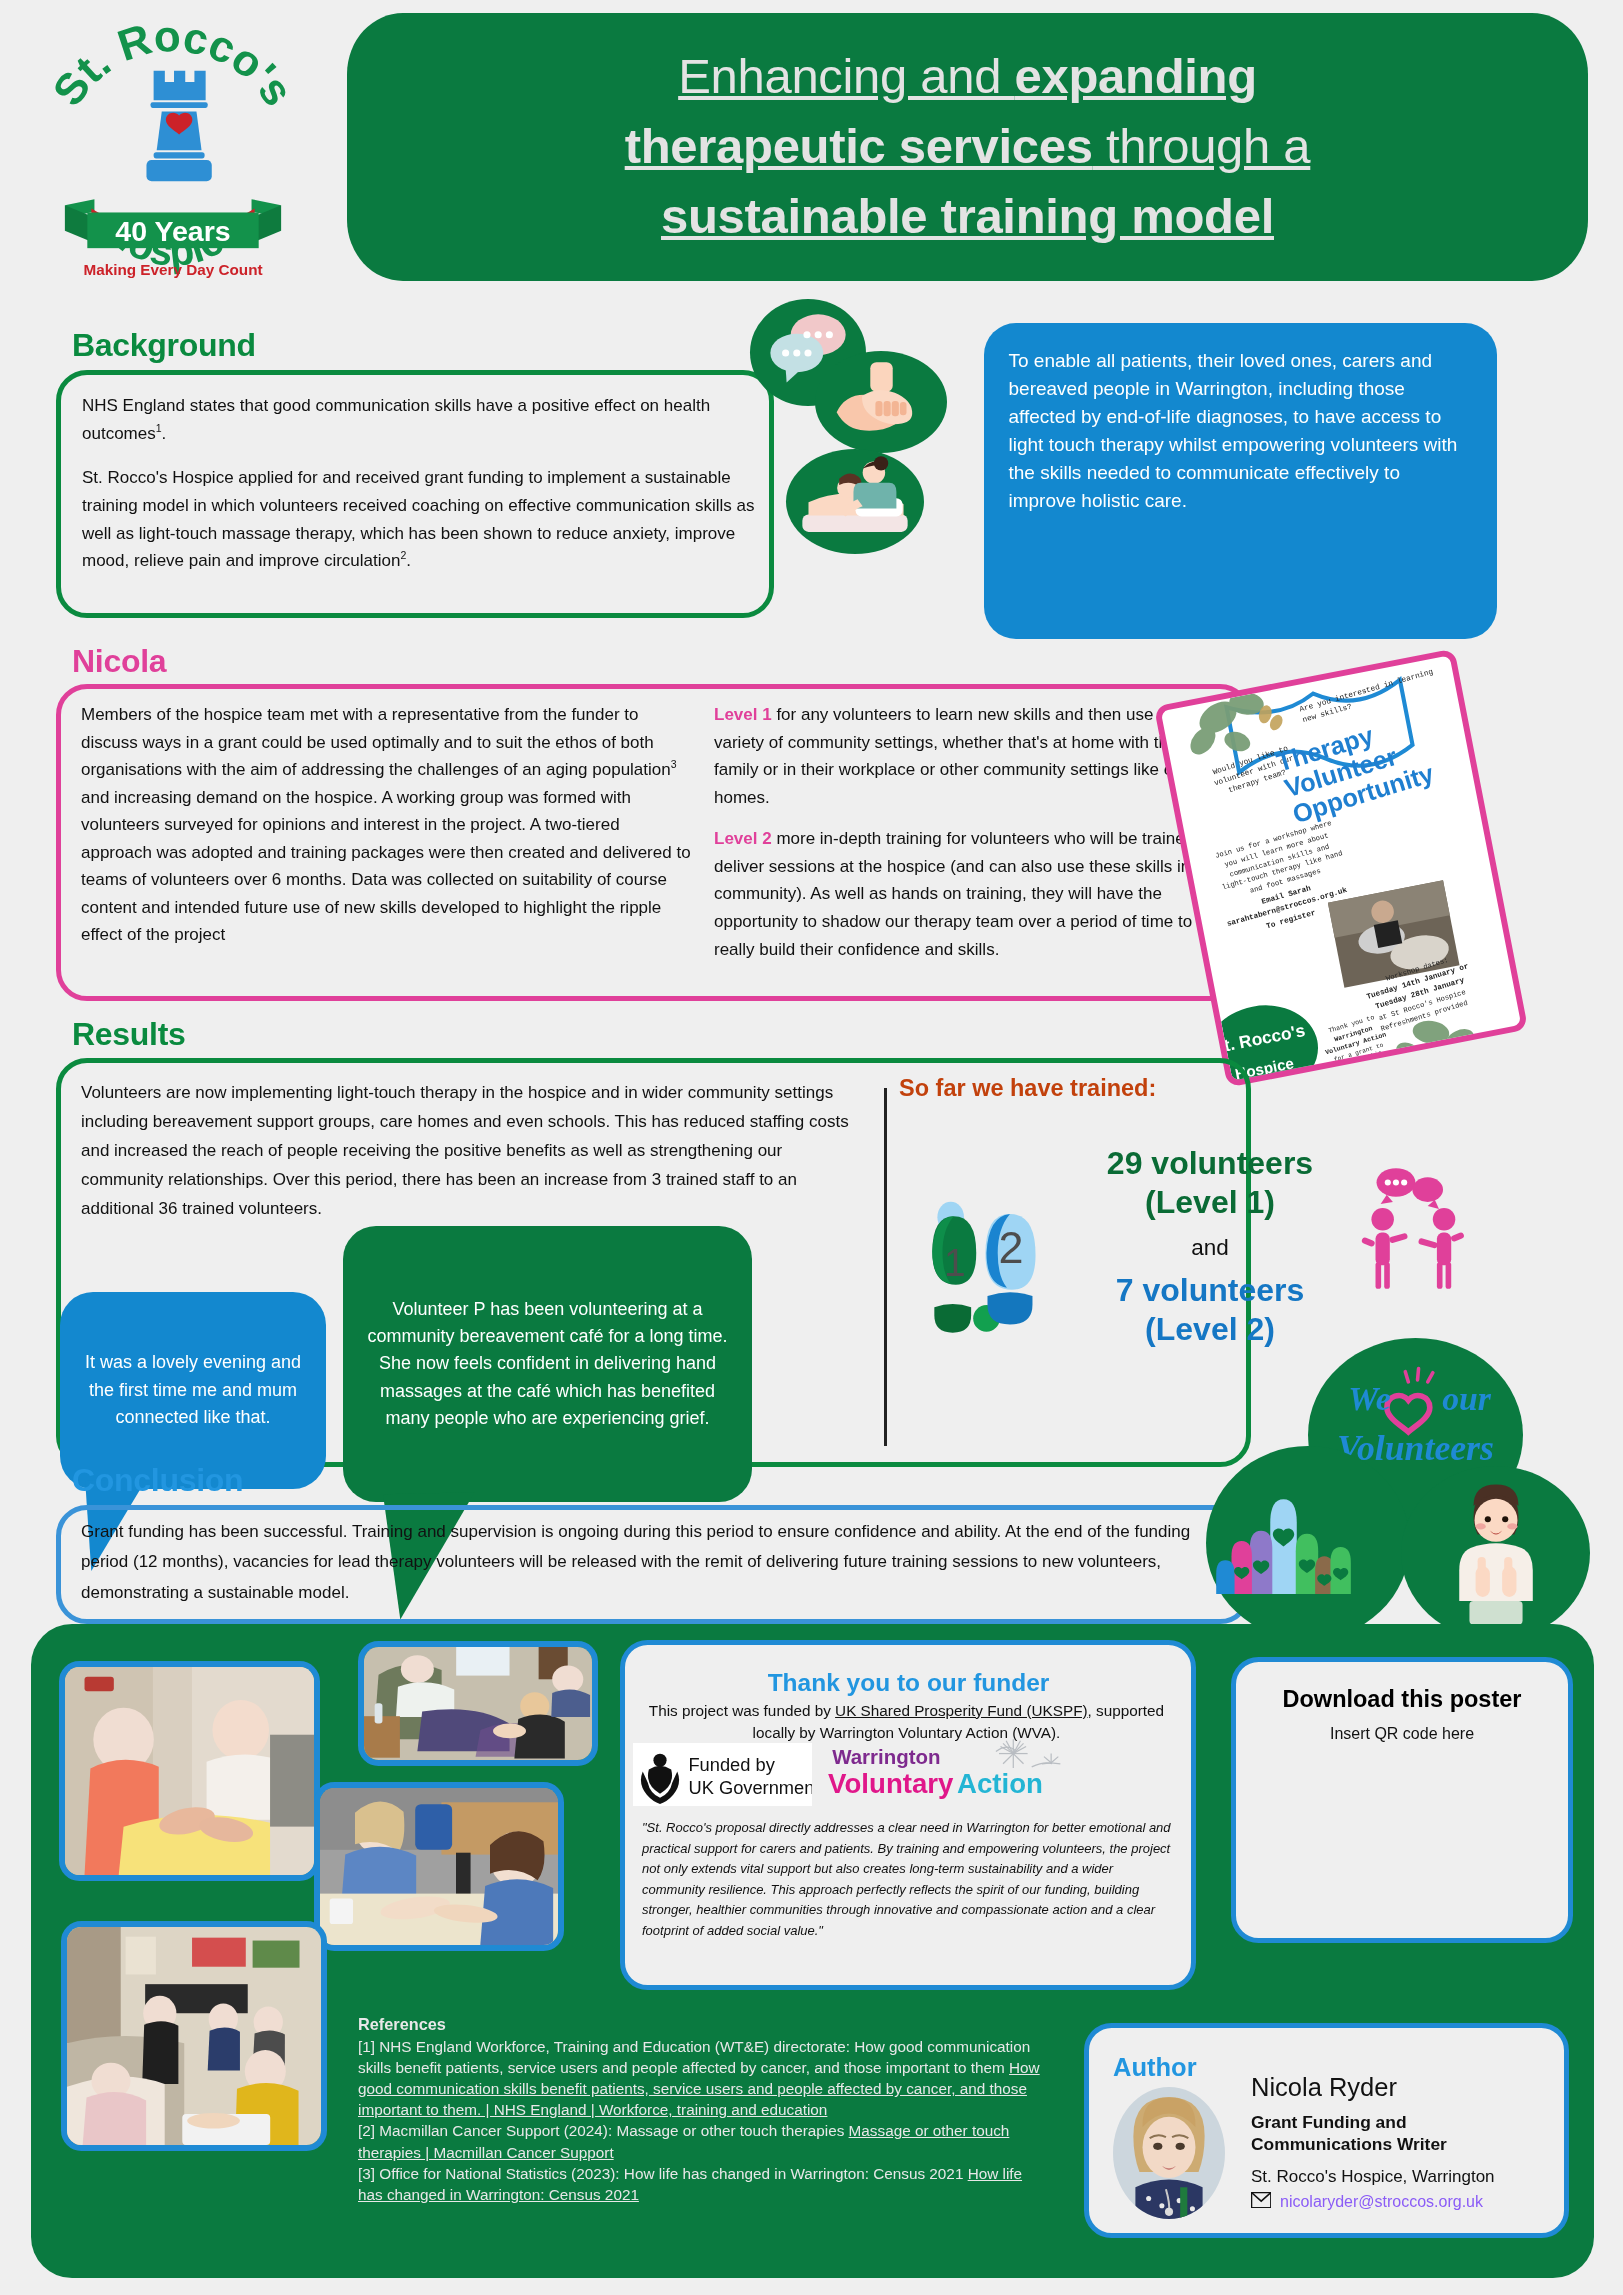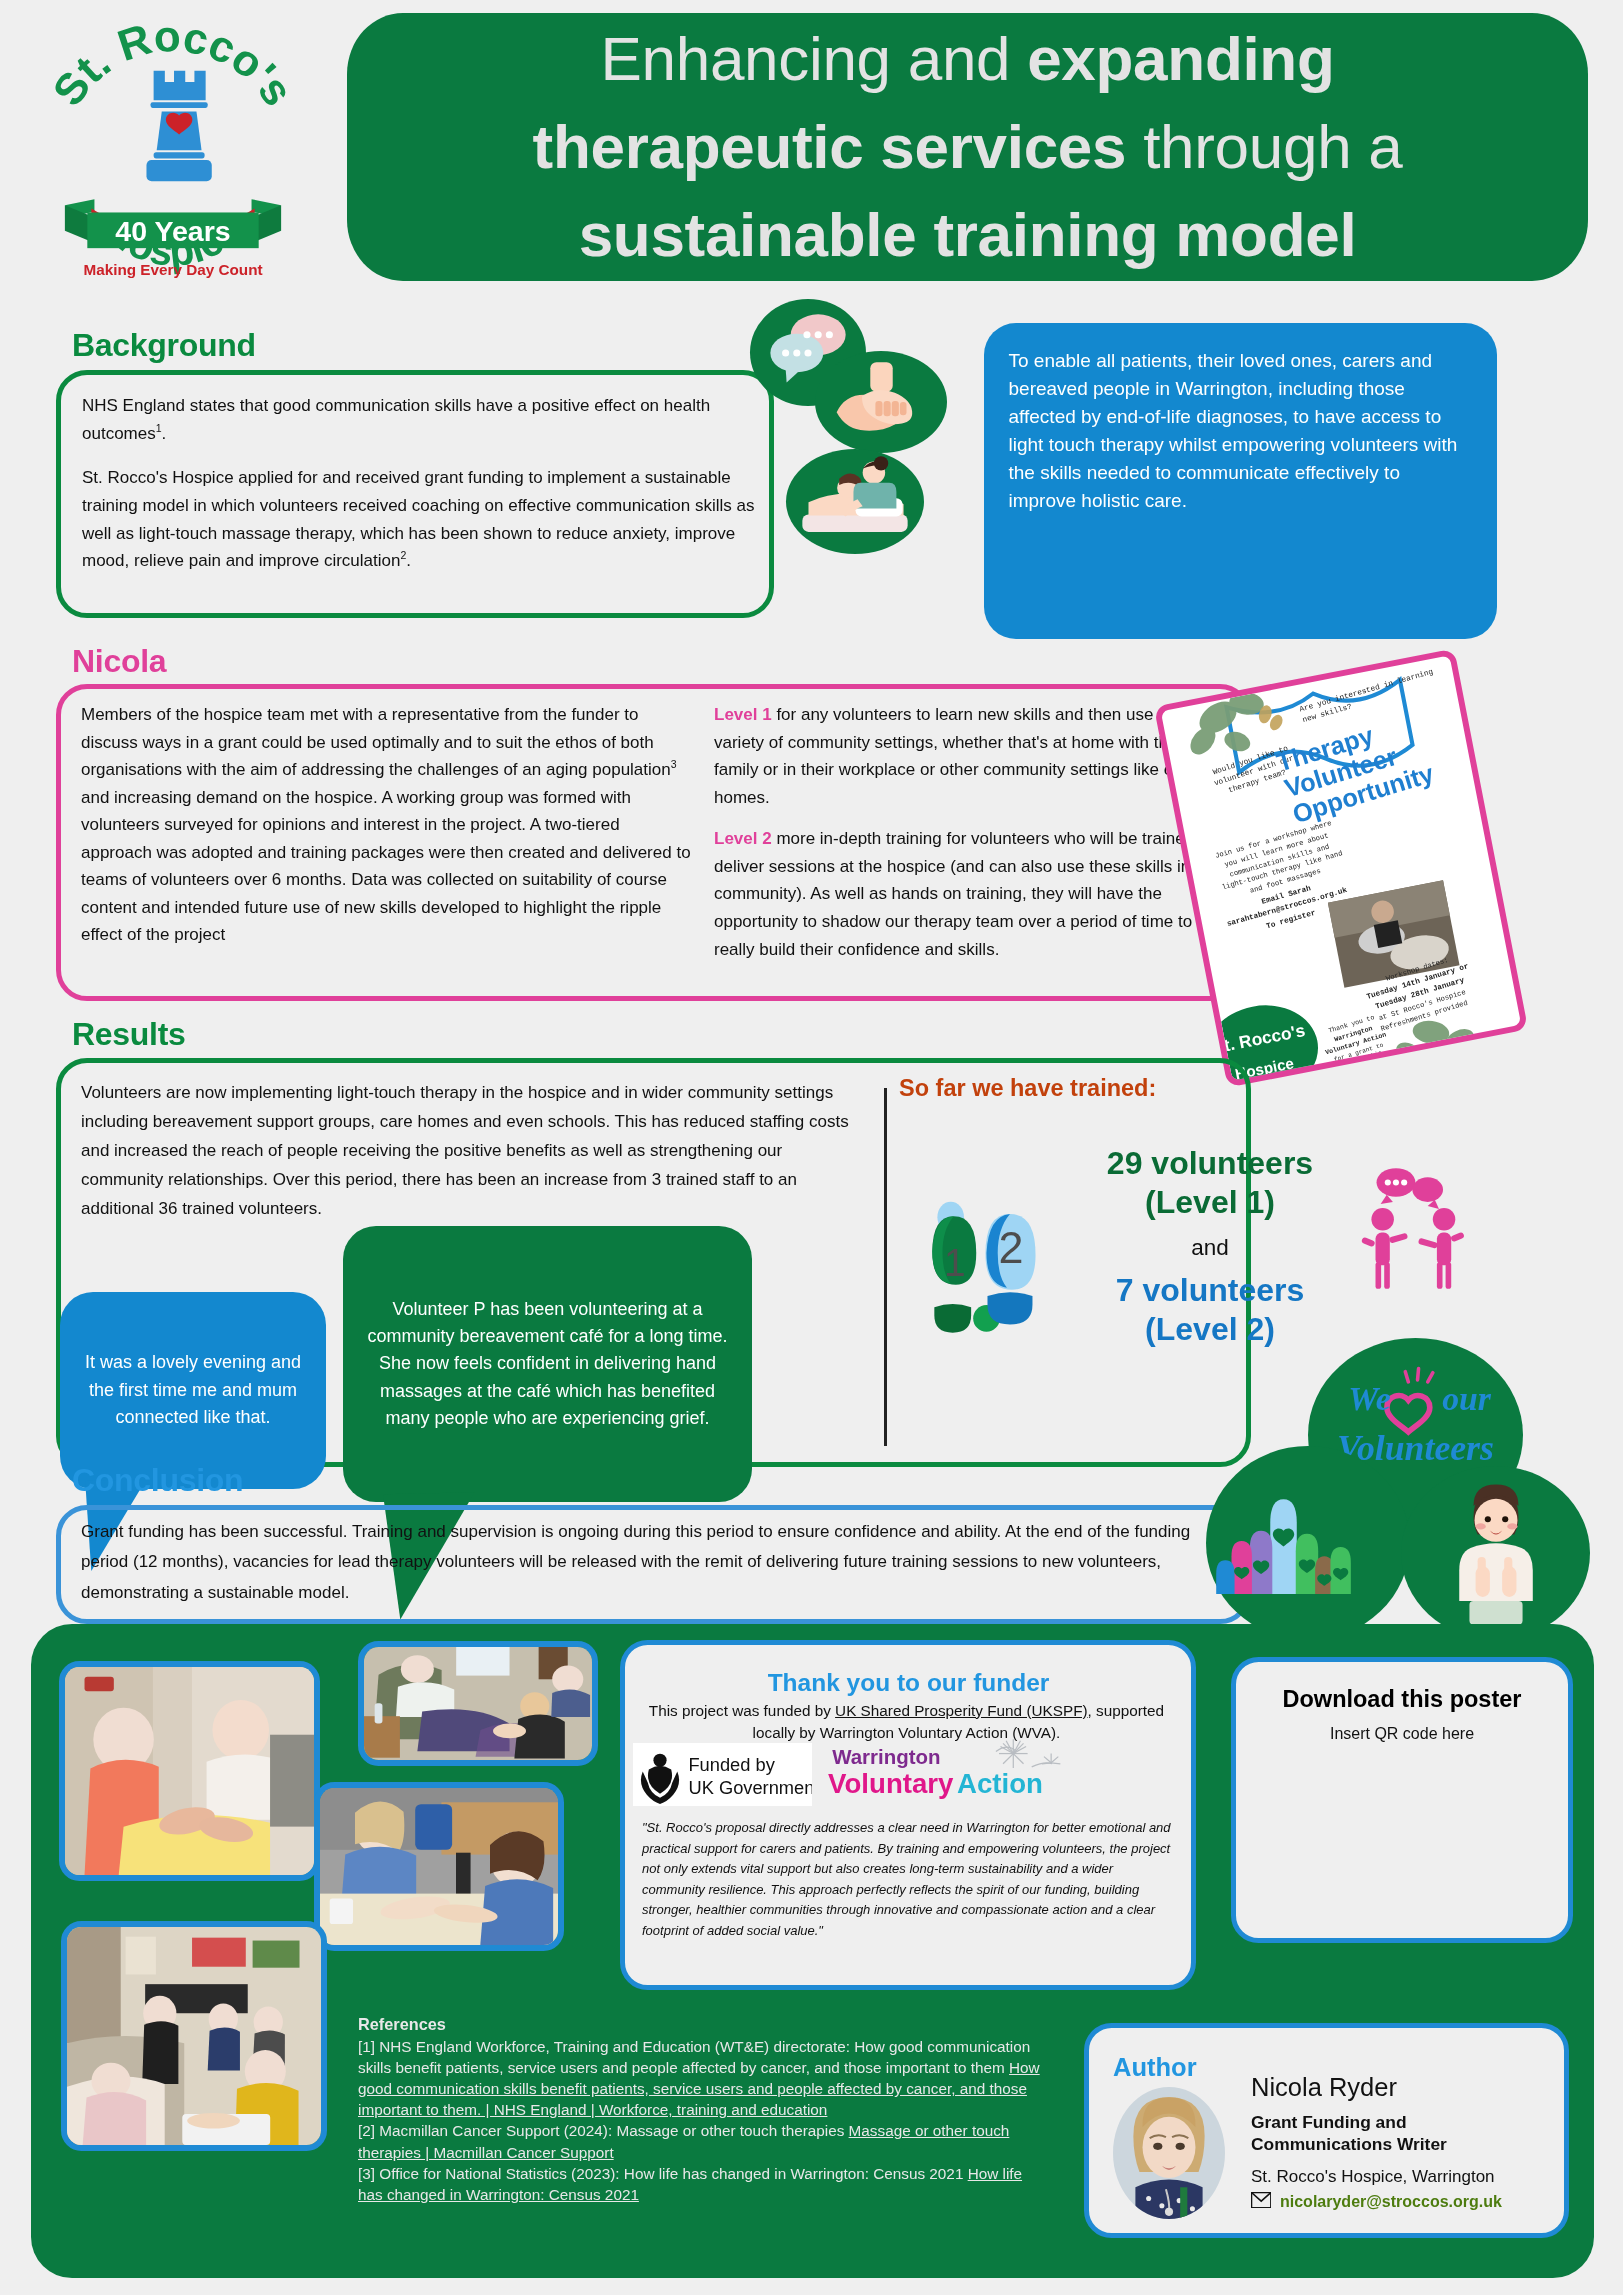--- a/index.html
+++ b/index.html
@@ -11,22 +11,22 @@
   }
   .poster { position: absolute; inset: 0; background: #efefef; }
 
   
   .title-banner {
     position: absolute; left: 347px; top: 12.8px; width: 1241px; height: 268px;
     background: #0a7a40; border-radius: 56px/61px;
     display: flex; align-items: center; justify-content: center;
   }
   .title-text {
-    color: #e3e3e3; font-size: 62px; line-height: 1.42; text-align: center;
-    font-weight: 400; letter-spacing: -0.3px; width: 92%;
+    color: #e3e3e3; font-size: 49px; line-height: 1.42; text-align: center;
+    font-weight: 400; letter-spacing: -0.3px; width: 92%; text-decoration: underline;
   }
   .title-text b { font-weight: 700; }
 
   
   .logo { position: absolute; left: 20.4px; top: 5.1px; width: 306px; height: 317px; }
   .logo svg { position: absolute; left: 0; top: 0; }
 
   
   .sect-head {
     position: absolute; font-size: 32px; font-weight: 700; letter-spacing: -0.3px;
@@ -106,21 +106,21 @@
 
   .refs { position: absolute; color: #e8e8e8; }
   .refs h4 { font-size: 16.3px; font-weight: 700; margin-bottom: 2px; }
   .refs p { font-size: 15.3px; line-height: 1.38; }
   .refs u { text-decoration: underline; }
 
   .auth-title { font-size: 25.5px; font-weight: 700; color: #2296e0; }
   .auth-name { font-size: 25.5px; color: #111; }
   .auth-role { font-size: 17.4px; font-weight: 700; color: #111; line-height: 1.25; }
   .auth-org { font-size: 17px; color: #111; }
-  .auth-mail { font-size: 16px; color: #4d7c0f; font-weight: bold; }
+  .auth-mail { font-size: 16px; color: #8b5cf6; }
 
   .dl-title { font-size: 23.5px; font-weight: 700; color: #000000; text-align: center; }
   .dl-sub { font-size: 16px; color: #111; text-align: center; }
 
   .photoimg { width:100%; height:100%; display:block; }
 </style>
 </head>
 <body>
 
 <div class="poster">

